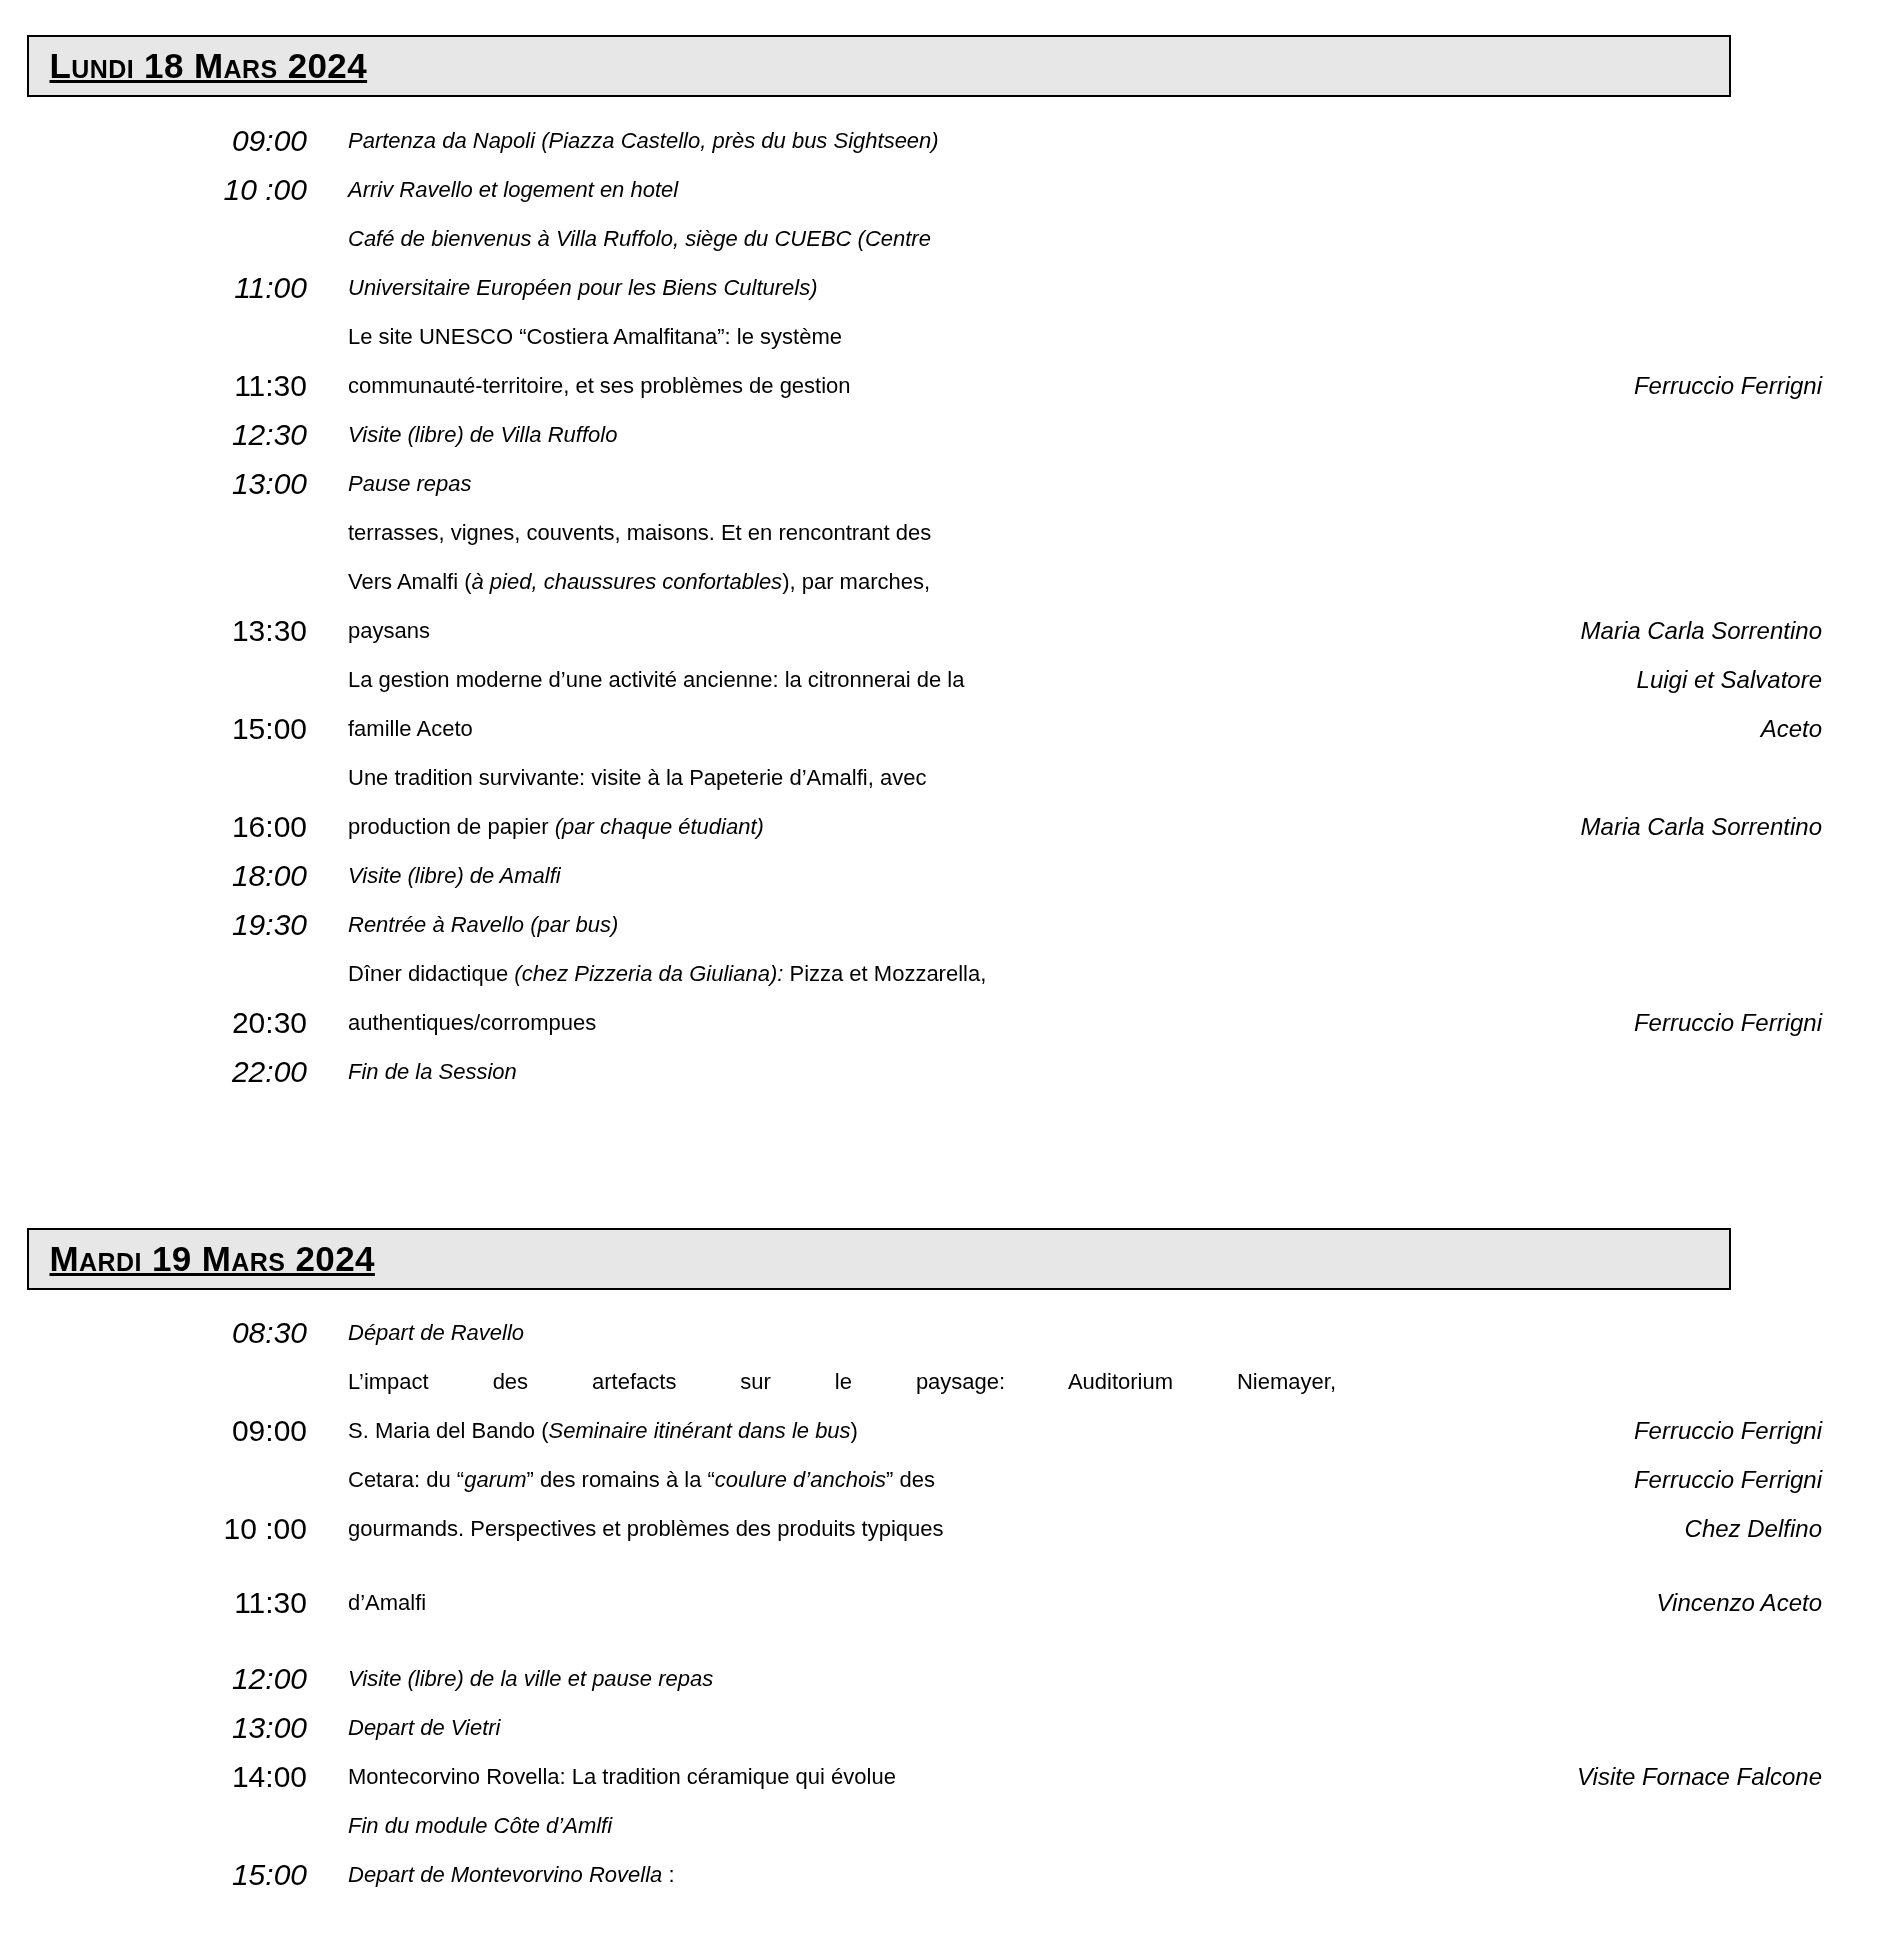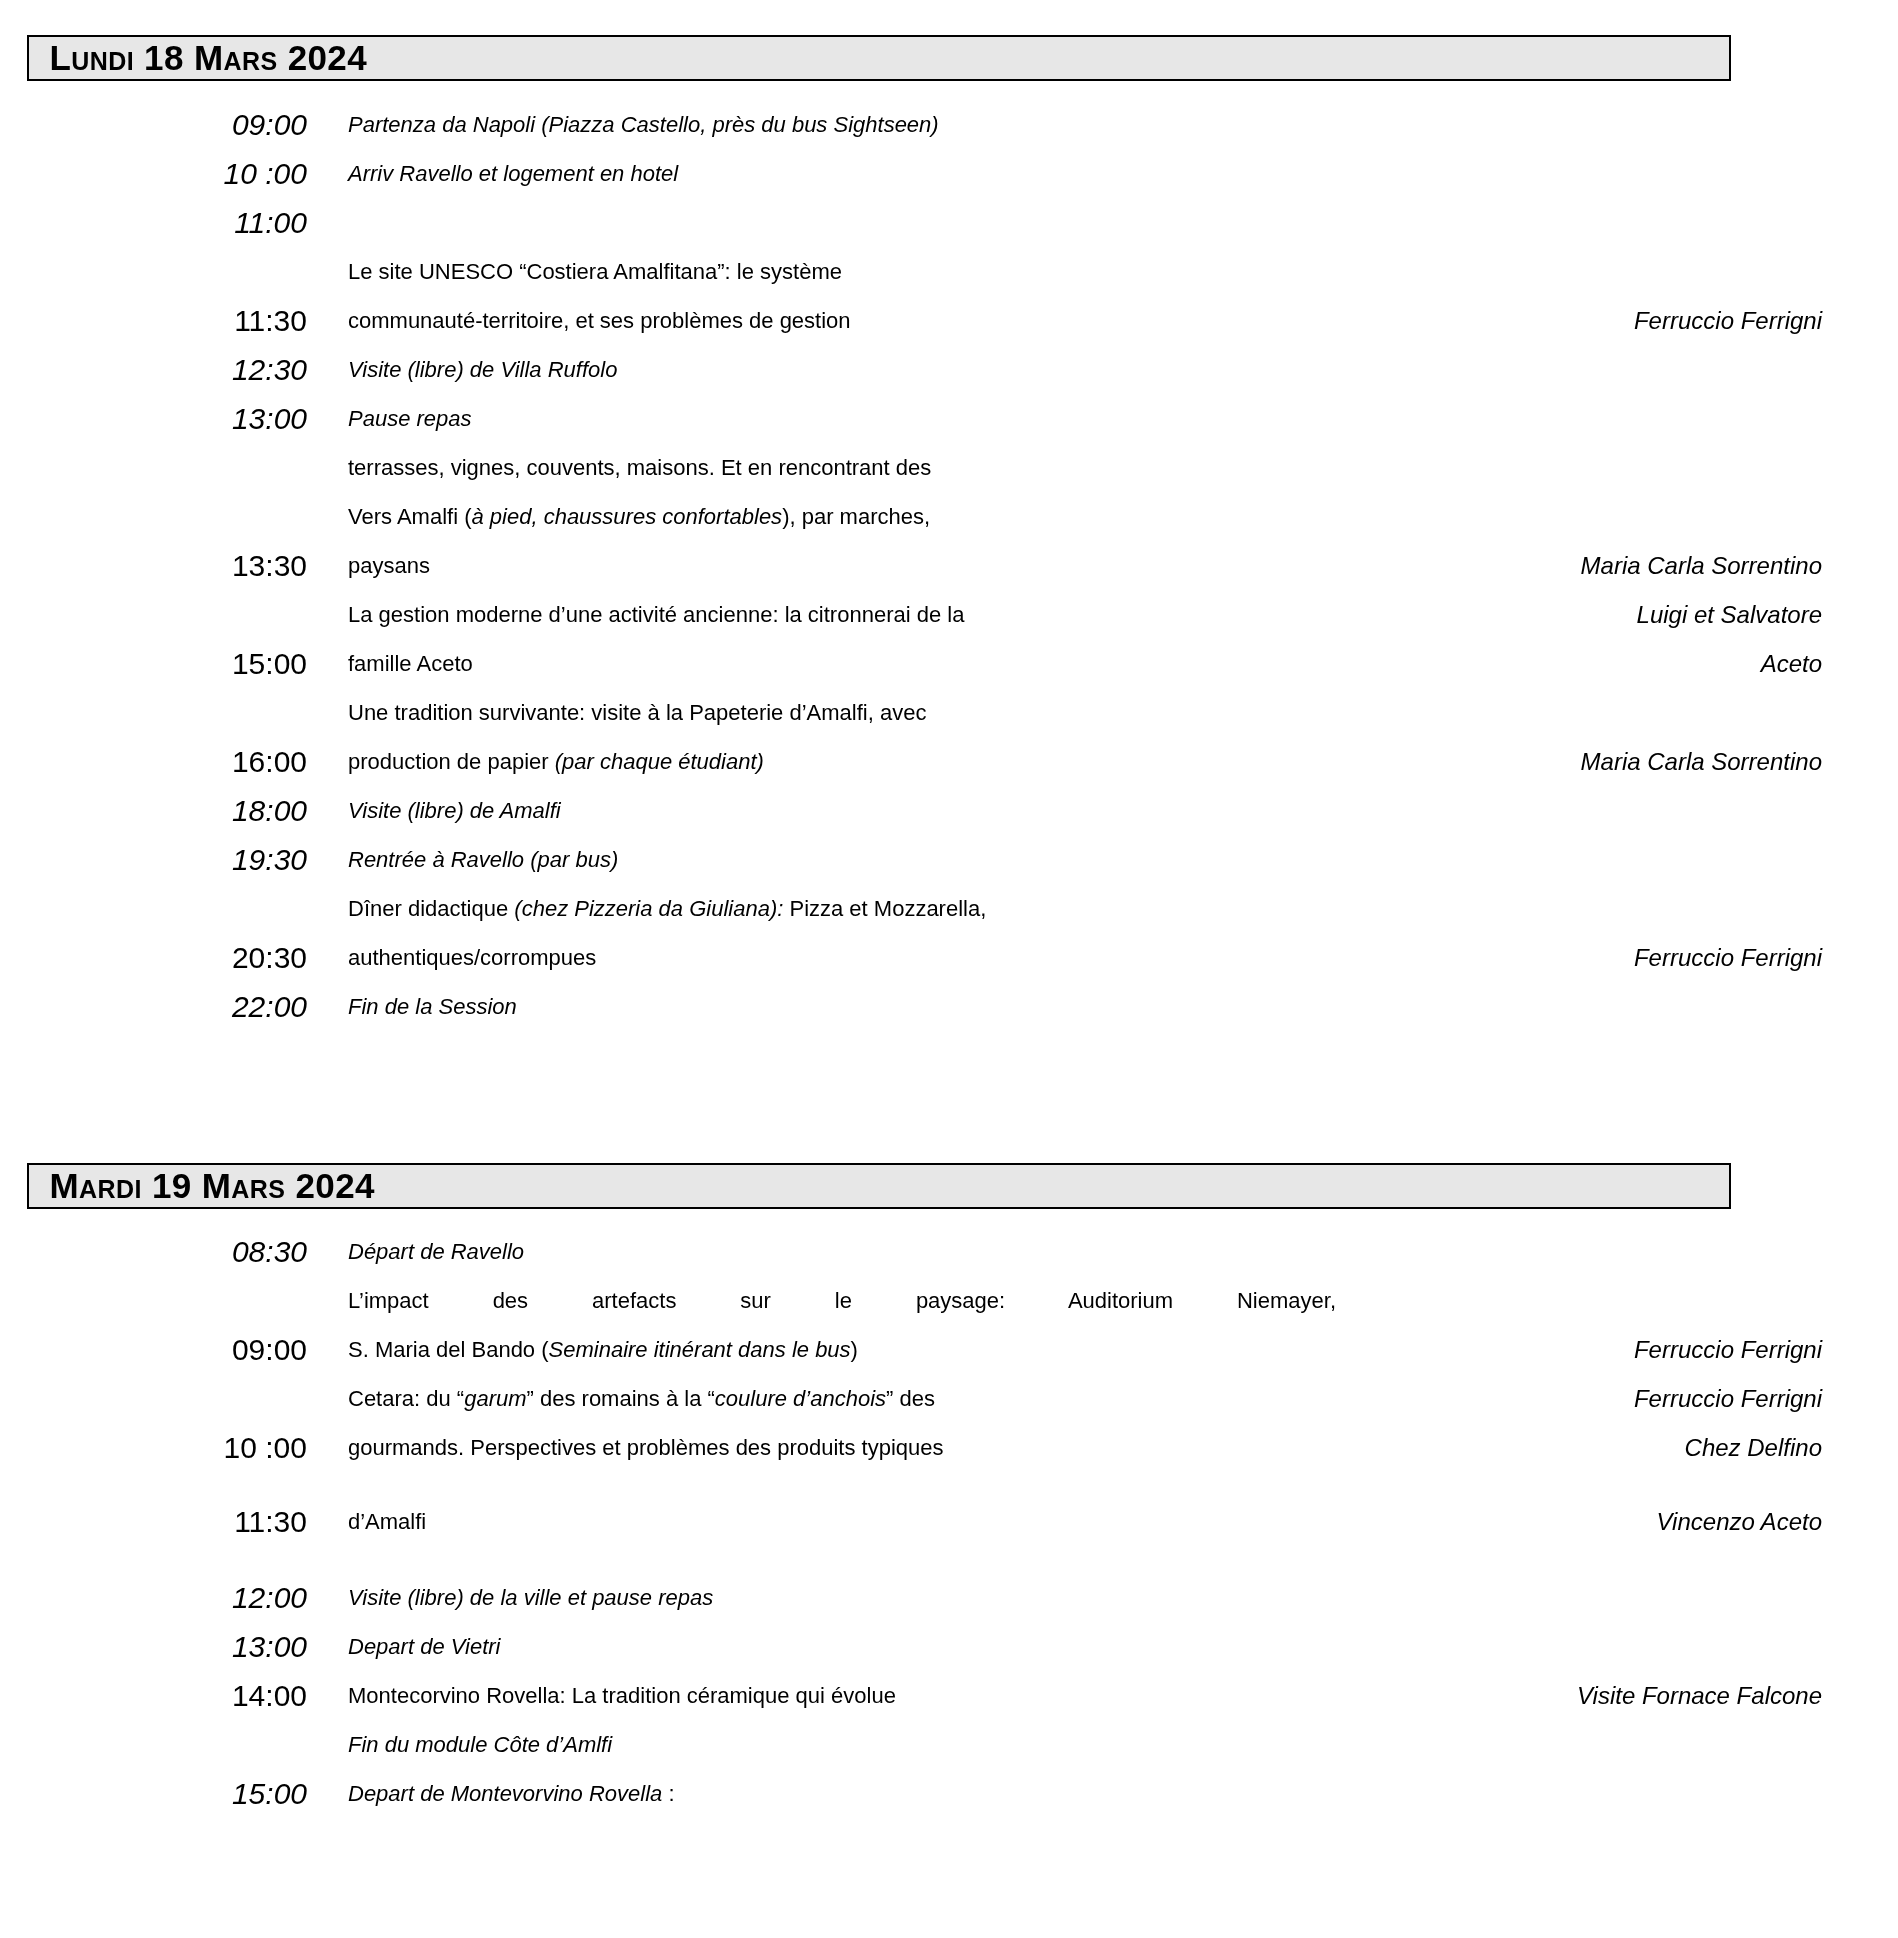--- a/index.html
+++ b/index.html
@@ -14,26 +14,27 @@
     font-family:"Liberation Sans","DejaVu Sans",sans-serif;
     color:var(--text);
     overflow:hidden;
   }
   .page{width:1899px;height:1938px;position:relative;}
   .day-section{display:block;}
   .day-section + .day-section{margin-top:132px;}
   .day-header{
     margin-left:26.5px;
     width:1704px;
-    height:46px;
+    height:62px;
     background:var(--header-bg);
     border:2.6px solid var(--header-border);
     display:flex;align-items:center;
     padding-left:21px;
     margin-top:35px;
+    text-decoration:underline;
   }
   .day-title{
     font-weight:bold;
     font-variant-caps:small-caps;
     font-size:35px;
     letter-spacing:0.4px;
   }
   .rows{
     margin-left:150px;
     width:1672px;
@@ -96,20 +97,24 @@
         </div>
         <div class="row">
           <div class="time it">10 :00</div>
           <div class="desc">
             <div class="line"><span class="it">Arriv Ravello et logement en hotel</span></div>
           </div>
           <div class="speaker"></div>
         </div>
         <div class="row">
           <div class="time it">11:00</div>
+          <div class="desc">
+            <div class="line"><span class="it">Café de bienvenus à Villa Ruffolo, siège du CUEBC (Centre</span></div>
+            <div class="line"><span class="it">Universitaire Européen pour les Biens Culturels)</span></div>
+          </div>
           <div class="speaker"></div>
         </div>
         <div class="row">
           <div class="time up">11:30</div>
           <div class="desc">
             <div class="line"><span class="up">Le site UNESCO “Costiera Amalfitana”: le système</span></div>
             <div class="line"><span class="up">communauté-territoire, et ses problèmes de gestion</span></div>
           </div>
           <div class="speaker">
             <div>Ferruccio Ferrigni</div>

